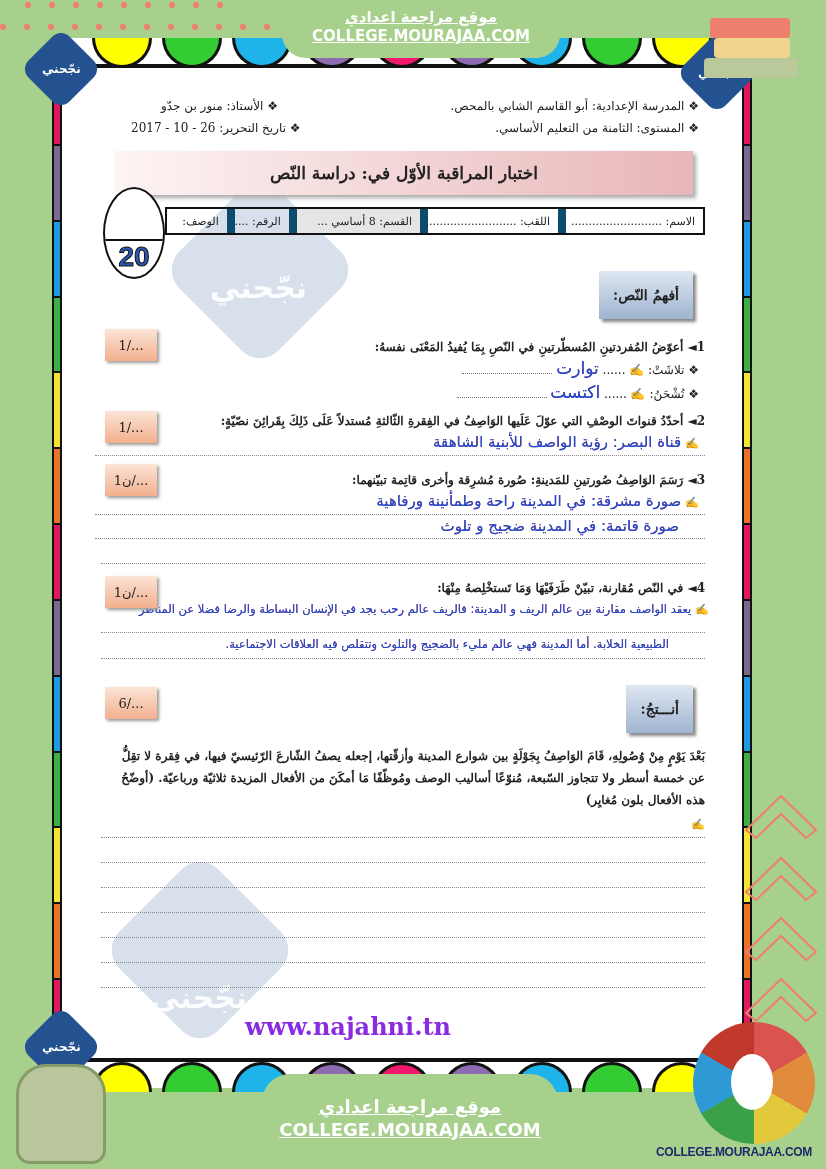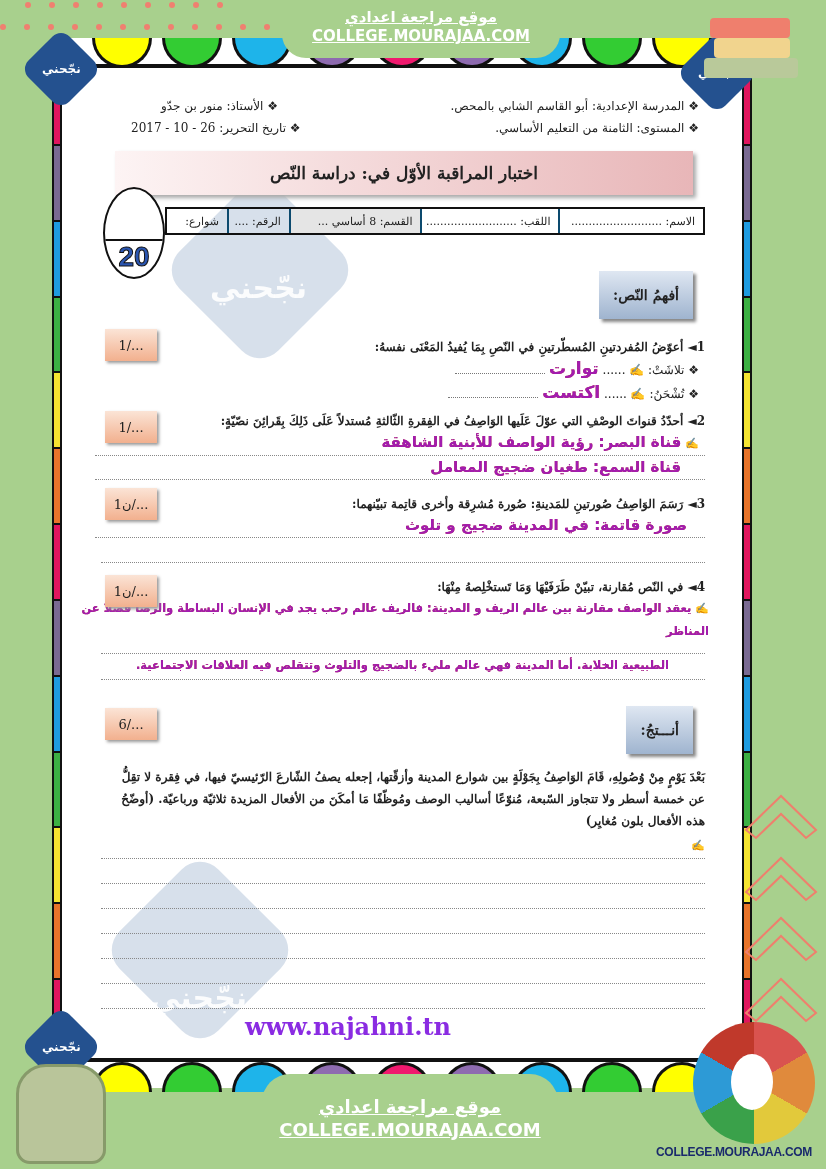--- a/index.html
+++ b/index.html
@@ -34,33 +34,33 @@
   .bottom-banner .ar { font-size: 18px; font-weight: bold; text-decoration: underline; display: block; margin-top: 22px; }
   .bottom-banner .en { font-size: 18px; font-weight: bold; text-decoration: underline; display: block; margin-top: 2px; }
 
   .site-label { position: absolute; right: 14px; bottom: 10px; font-size: 12px; font-weight: bold; color: #1a2a6c; font-family: "Liberation Sans", sans-serif; letter-spacing: -0.3px; }
 
   
   .doc { position: absolute; left: 95px; top: 95px; width: 610px; direction: rtl; color: #222; font-family: "DejaVu Serif", serif; }
   .info-row { display: flex; justify-content: space-between; font-size: 12px; line-height: 22px; padding: 0 6px; }
   .title-band { margin-top: 12px; height: 44px; background: linear-gradient(90deg, #fdf4f4, #e8b6b8); box-shadow: 3px 3px 4px #aaa; display: flex; align-items: center; justify-content: center; font-size: 17px; font-weight: bold; margin-right: 12px; margin-left: 20px; }
   .id-table { margin-top: 12px; margin-left: 70px; display: flex; border: 2px solid #111; height: 28px; font-size: 11px; }
-  .id-table div { border-left: 2px solid #0c4a6e; padding: 6px 8px; white-space: nowrap; }
+  .id-table div { border-left: 8px solid #0c4a6e; padding: 6px 8px; white-space: nowrap; }
   .id-table div:last-child { border-left: none; }
   .id-table .grey { background: #e5e5e5; }
   .grade-oval { position: absolute; left: 8px; top: 92px; width: 62px; height: 92px; border: 2px solid #111; border-radius: 50%; background: #fff; overflow: hidden; direction: ltr; }
   .grade-oval .line { position: absolute; left: 0; right: 0; top: 50px; border-top: 2px solid #111; }
   .grade-oval .num { position: absolute; left: 0; right: 0; top: 52px; text-align: center; font-size: 28px; font-weight: bold; color: #2a55b0; font-family: "Liberation Sans", sans-serif; -webkit-text-stroke: 1px #111; }
 
   .section-tab { display: inline-block; padding: 16px 14px; background: linear-gradient(180deg, #dfe7f2, #9fb4cf); box-shadow: 3px 3px 3px #888; font-size: 14px; font-weight: bold; margin-right: 12px; }
   .score-box { position: absolute; left: 10px; width: 52px; height: 32px; background: linear-gradient(180deg, #fbe4d6, #f2b08e); box-shadow: 2px 2px 3px #999; font-size: 13px; display: flex; align-items: center; justify-content: center; direction: ltr; font-family: "DejaVu Serif", serif; }
 
   .q { font-size: 12px; font-weight: bold; line-height: 20px; padding-right: 0; }
   .bullet-line { font-size: 12px; line-height: 22px; padding-right: 6px; }
-  .ans { color: #a21caf; font-weight: bold; font-family: "DejaVu Sans", sans-serif; text-shadow: 0 0 0 #b3262f; }
+  .ans { color: #1d4ed8; font-weight: normal; font-family: "DejaVu Sans", sans-serif; text-shadow: 0 0 0 #b3262f; }
   .ans.big { font-size: 17px; }
   .ans.mid { font-size: 15px; }
   .ans.sm { font-size: 11.5px; }
   .pencil { color: #555; font-size: 11px; margin-left: 4px; }
   .write-line { border-bottom: 1px dotted #888; height: 25px; margin-left: 6px; }
 
   .watermark { position: absolute; width: 140px; height: 140px; background: rgba(36,81,143,0.18); border-radius: 26px; transform: rotate(45deg); }
   .watermark-text { position: absolute; color: rgba(255,255,255,0.9); font-size: 30px; font-weight: bold; }
   .najahni { position: absolute; left: 245px; top: 1012px; font-family: "DejaVu Serif", serif; font-size: 24px; font-weight: bold; color: #8a2be2; }
 
@@ -180,21 +180,21 @@
     <span style="margin-left:30px;text-align:right;">❖ تاريخ التحرير: 26 - 10 - 2017</span>
   </div>
 
   <div class="title-band">اختبار المراقبة الأوّل في: دراسة النّص</div>
 
   <div class="id-table">
     <div style="width:145px;">الاسم: ..........................</div>
     <div style="width:138px;">اللقب: ..........................</div>
     <div class="grey" style="width:132px;">القسم: 8 أساسي ...</div>
     <div style="width:62px;">الرقم: ....</div>
-    <div style="width:60px;">شوارع:</div>
+    <div style="width:60px;">الوصف:</div>
   </div>
 
   <div class="grade-oval">
     <div class="line"></div>
     <div class="num">20</div>
   </div>
 
   <div style="margin-top:36px;"><span class="section-tab">أفهمُ النّص:</span></div>
 
   <div style="position:relative; margin-top:18px;">
@@ -209,27 +209,27 @@
       <span>❖ تُشْحَنُ: ✍ ......</span>
       <span class="ans big">اكتست</span>
       <span style="border-bottom:1px dotted #777; display:inline-block; width:90px;"></span>
     </div>
   </div>
 
   <div style="position:relative; margin-top:6px;">
     <div class="score-box" style="top:0;">1/...</div>
     <div class="q" style="padding-left:70px;">2◄ أحدّدُ قنواتَ الوصْفِ التي عوّلَ عَلَيها الوَاصِفُ في الفِقرةِ الثّالثةِ مُستدلاً عَلَى ذَلِكَ بِقَرائِنَ نصّيّةٍ:</div>
     <div class="bullet-line" style="border-bottom:1px dotted #888;"><span class="pencil">✍</span><span class="ans mid">قناة البصر: رؤية الواصف للأبنية الشاهقة</span></div>
-    <div class="bullet-line" style="border-bottom:1px dotted #888;"><span class="ans mid" style="margin-right:18px;">قناة السمع: طغيان ضجيج المعامل</span></div>
   </div>
 
   <div style="position:relative; margin-top:14px;">
     <div class="score-box" style="top:-6px;">1ن/...</div>
     <div class="q">3◄ رَسَمَ الوَاصِفُ صُورتينِ للمَدينةِ: صُورة مُشرِقة وأخرى قاتِمة تبيّنهما:</div>
-    <div class="bullet-line" style="border-bottom:1px dotted #888;"><span class="ans mid" style="margin-right:12px;">صورة قاتمة: في المدينة ضجيج و تلوث</span></div>
+    <div class="bullet-line" style="border-bottom:1px dotted #888;"><span class="pencil">✍</span><span class="ans mid">صورة مشرقة: في المدينة راحة وطمأنينة ورفاهية</span></div>
+    <div class="bullet-line" style="border-bottom:1px dotted #888;"><span class="ans mid" style="margin-right:20px;">صورة قاتمة: في المدينة ضجيج و تلوث</span></div>
     <div class="write-line"></div>
   </div>
 
   <div style="position:relative; margin-top:14px;">
     <div class="score-box" style="top:-2px;">1ن/...</div>
     <div class="q">4◄ في النّص مُقارنة، تبيّنْ طَرَفَيْهَا وَمَا تَستخْلِصهُ مِنْهَا:</div>
     <div class="bullet-line" style="margin-right:-10px; margin-left:-16px;"><span class="pencil">✍</span><span class="ans sm">يعقد الواصف مقارنة بين عالم الريف و المدينة: فالريف عالم رحب يجد في الإنسان البساطة والرضا فضلا عن المناظر</span></div>
     <div class="write-line" style="height:12px;"></div>
     <div class="bullet-line" style="padding-right:36px;"><span class="ans sm">الطبيعية الخلابة. أما المدينة فهي عالم مليء بالضجيج والتلوث وتتقلص فيه العلاقات الاجتماعية.</span></div>
     <div class="write-line" style="height:4px;"></div>

